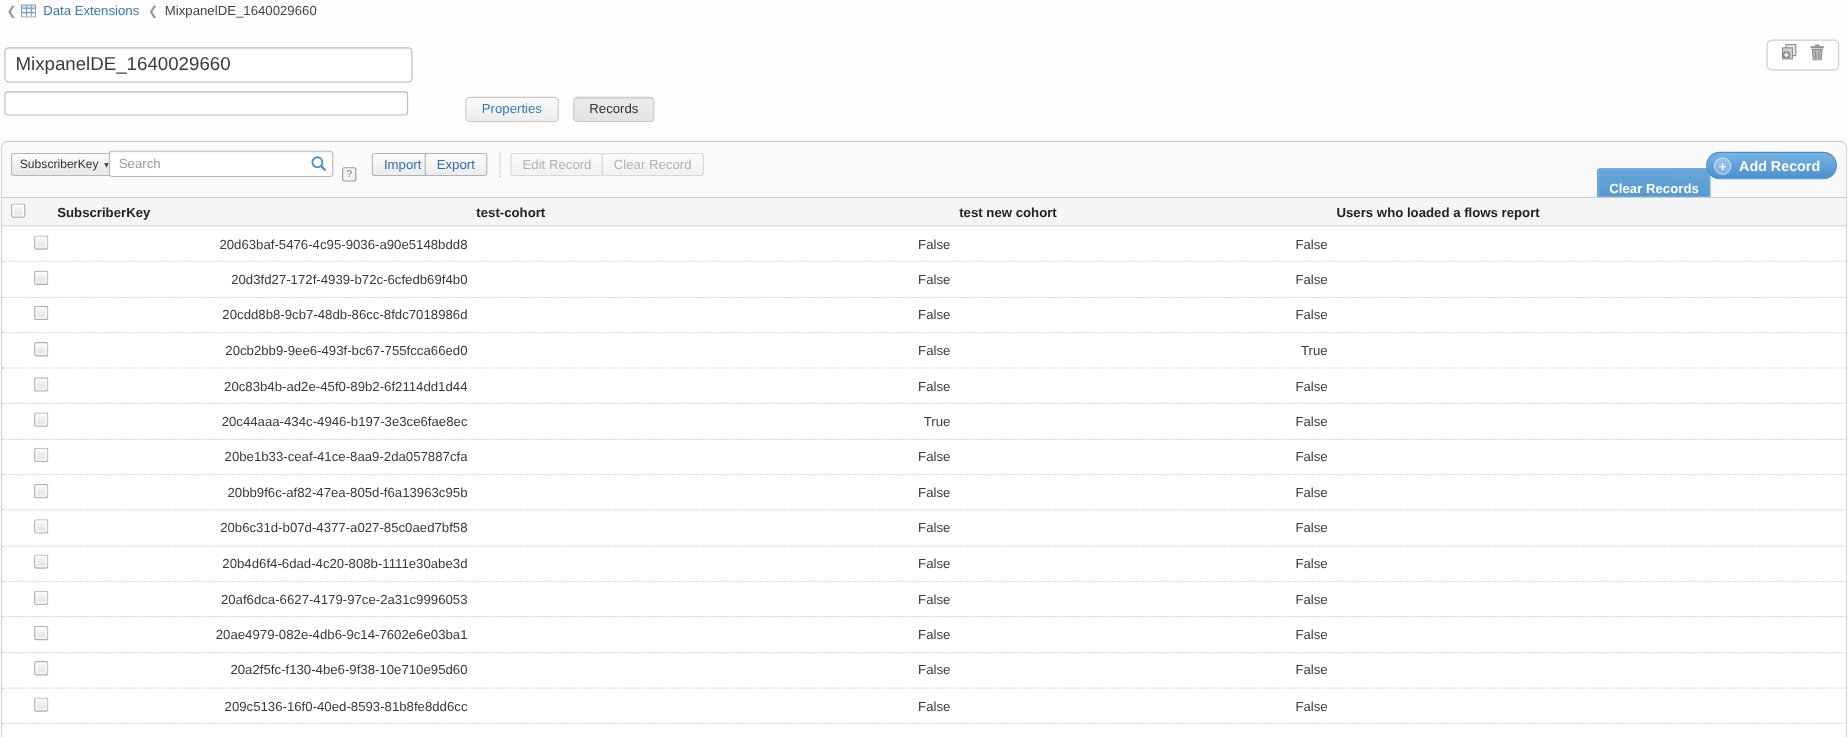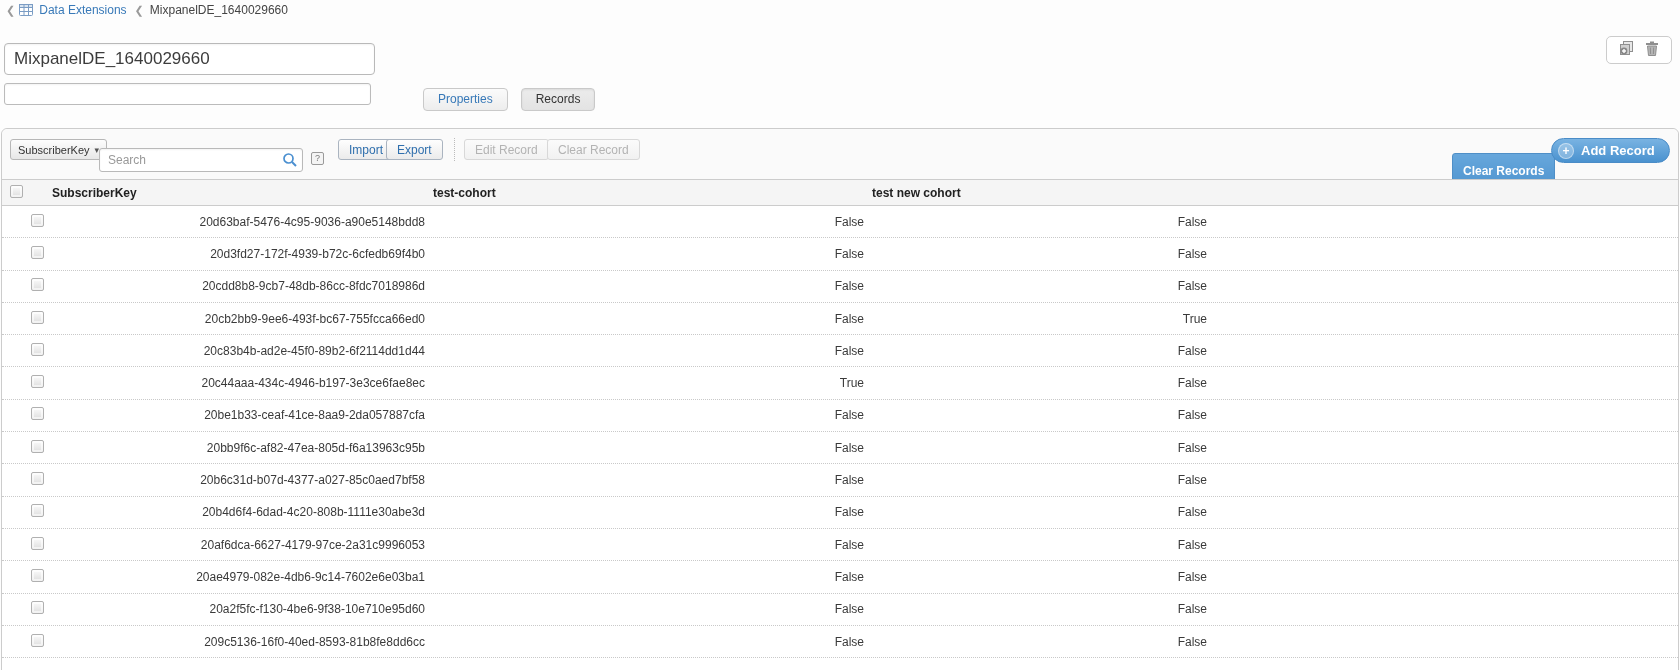--- a/index.html
+++ b/index.html
@@ -51,21 +51,21 @@
     position:absolute; left:1px; right:1px; top:128px; height:560px;
     background:#fff; border:1px solid #ccc; border-radius:6px 6px 0 0;
   }
   .toolbar { position:absolute; left:0; right:0; top:0; height:50px; background:#fafafa; border-radius:6px 6px 0 0; }
   .dd-filter {
     position:absolute; left:8px; top:10px; height:21px; padding:0 7px;
     background:linear-gradient(#fdfdfd,#e7e7e7); border:1px solid #b7b7b7; border-radius:3px;
     font-size:11px; color:#333; display:flex; align-items:center; gap:5px; cursor:pointer;
   }
   .dd-caret { font-size:9px; color:#555; }
-  .search-wrap { position:absolute; left:97px; top:19px; width:204px; height:24px;text-decoration:underline; }
+  .search-wrap { position:absolute; left:97px; top:8px; width:204px; height:24px;text-decoration:underline; }
   .search-input {
     width:100%; height:100%; border:1px solid #b9b9b9; border-radius:3px; background:#fff;
     font-family:"Liberation Sans", sans-serif; font-size:12px; color:#333; padding:0 26px 0 8px;
     box-shadow:inset 0 1px 2px rgba(0,0,0,.05);
   }
   .search-input::placeholder { color:#999; }
   .search-icon { position:absolute; right:5px; top:4px; cursor:pointer; }
   .help-badge {
     position:absolute; left:309px; top:23px; width:13px; height:13px;
     border:1px solid #9a9a9a; border-radius:2px; background:#f4f4f4;
@@ -199,20 +199,21 @@
         <span class="plus-circle">+</span>
         <span>Add Record</span>
       </button>
     </div>
 
     <div class="thead">
       <div class="cell c-check"><span class="checkbox"></span></div>
       <div class="cell c-key">SubscriberKey</div>
       <div class="cell c-tc">test-cohort</div>
       <div class="cell c-tnc">test new cohort</div>
+      <div class="cell c-flows">Users who loaded a flows report</div>
     </div>
 
     <div class="tbody">
         <div class="trow">
     <div class="cell c-check"><span class="checkbox"></span></div>
     <div class="cell c-key">20d63baf-5476-4c95-9036-a90e5148bdd8</div>
     <div class="cell c-tc">False</div>
     <div class="cell c-tnc">False</div>
     <div class="cell c-flows"></div>
   </div>

